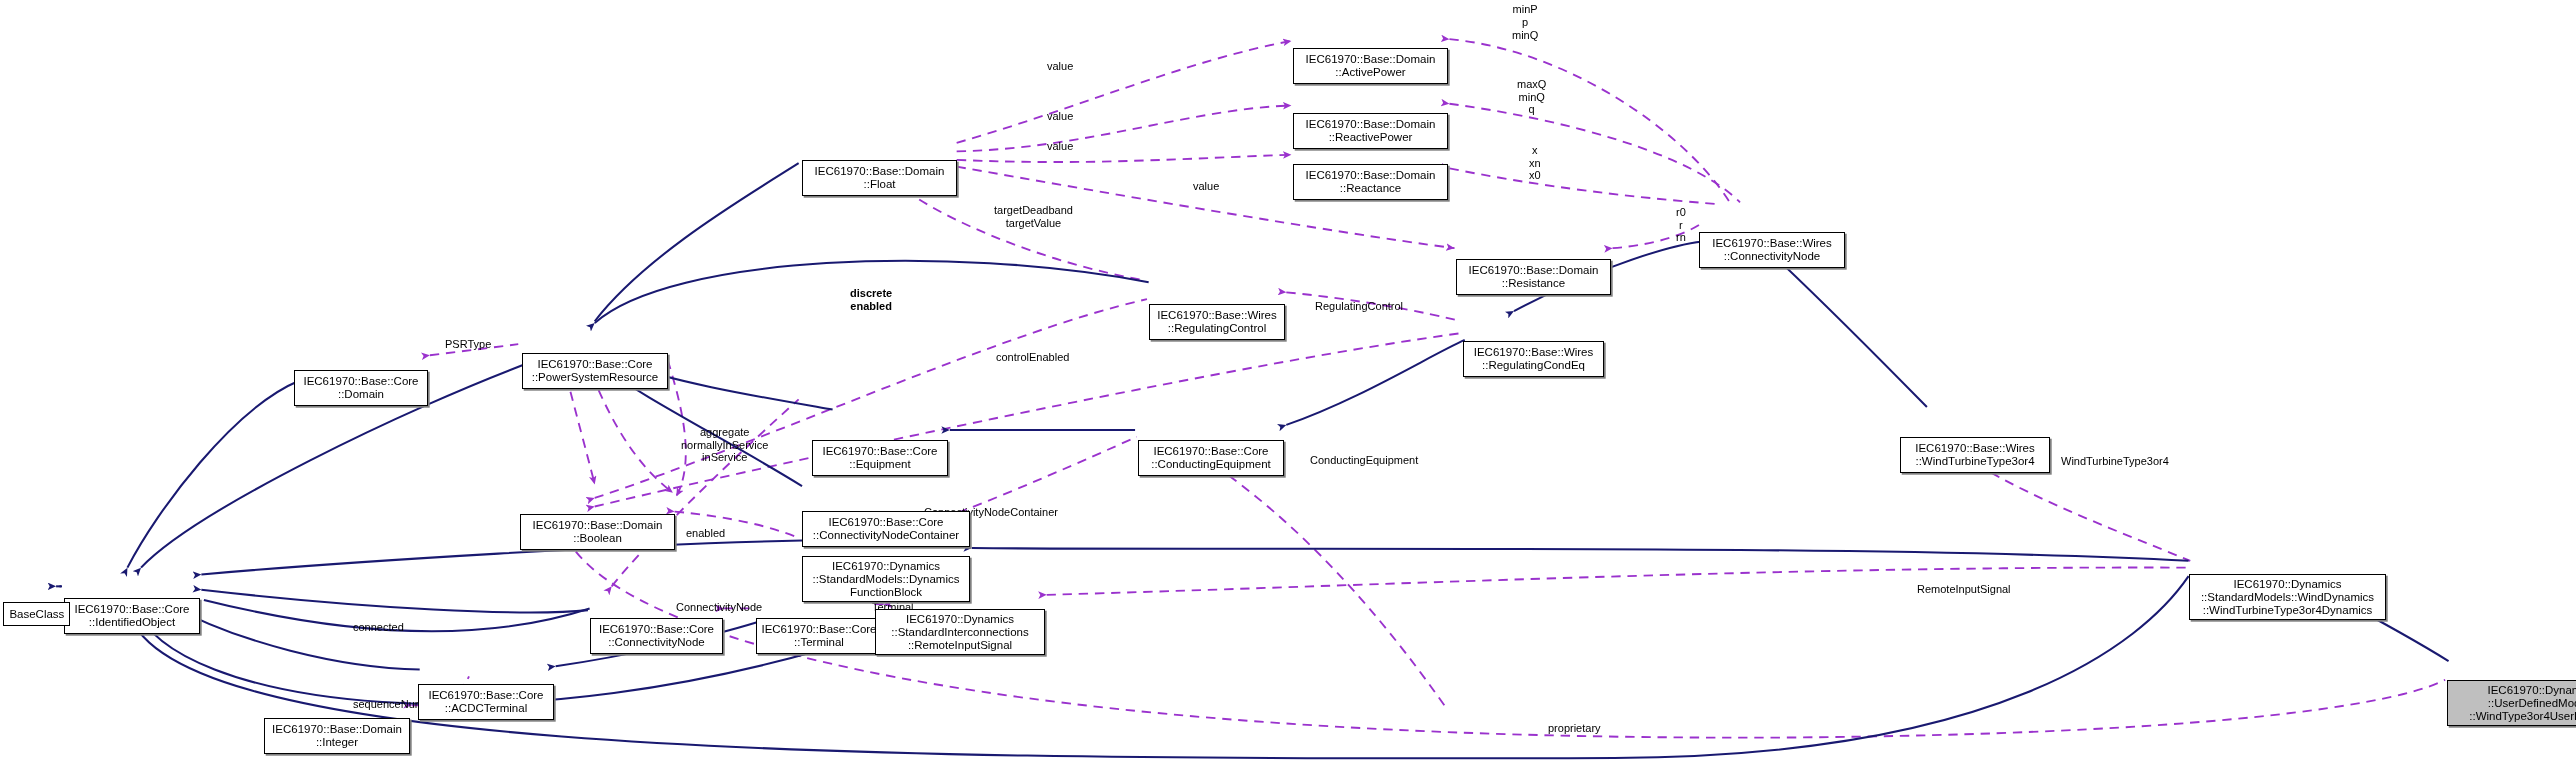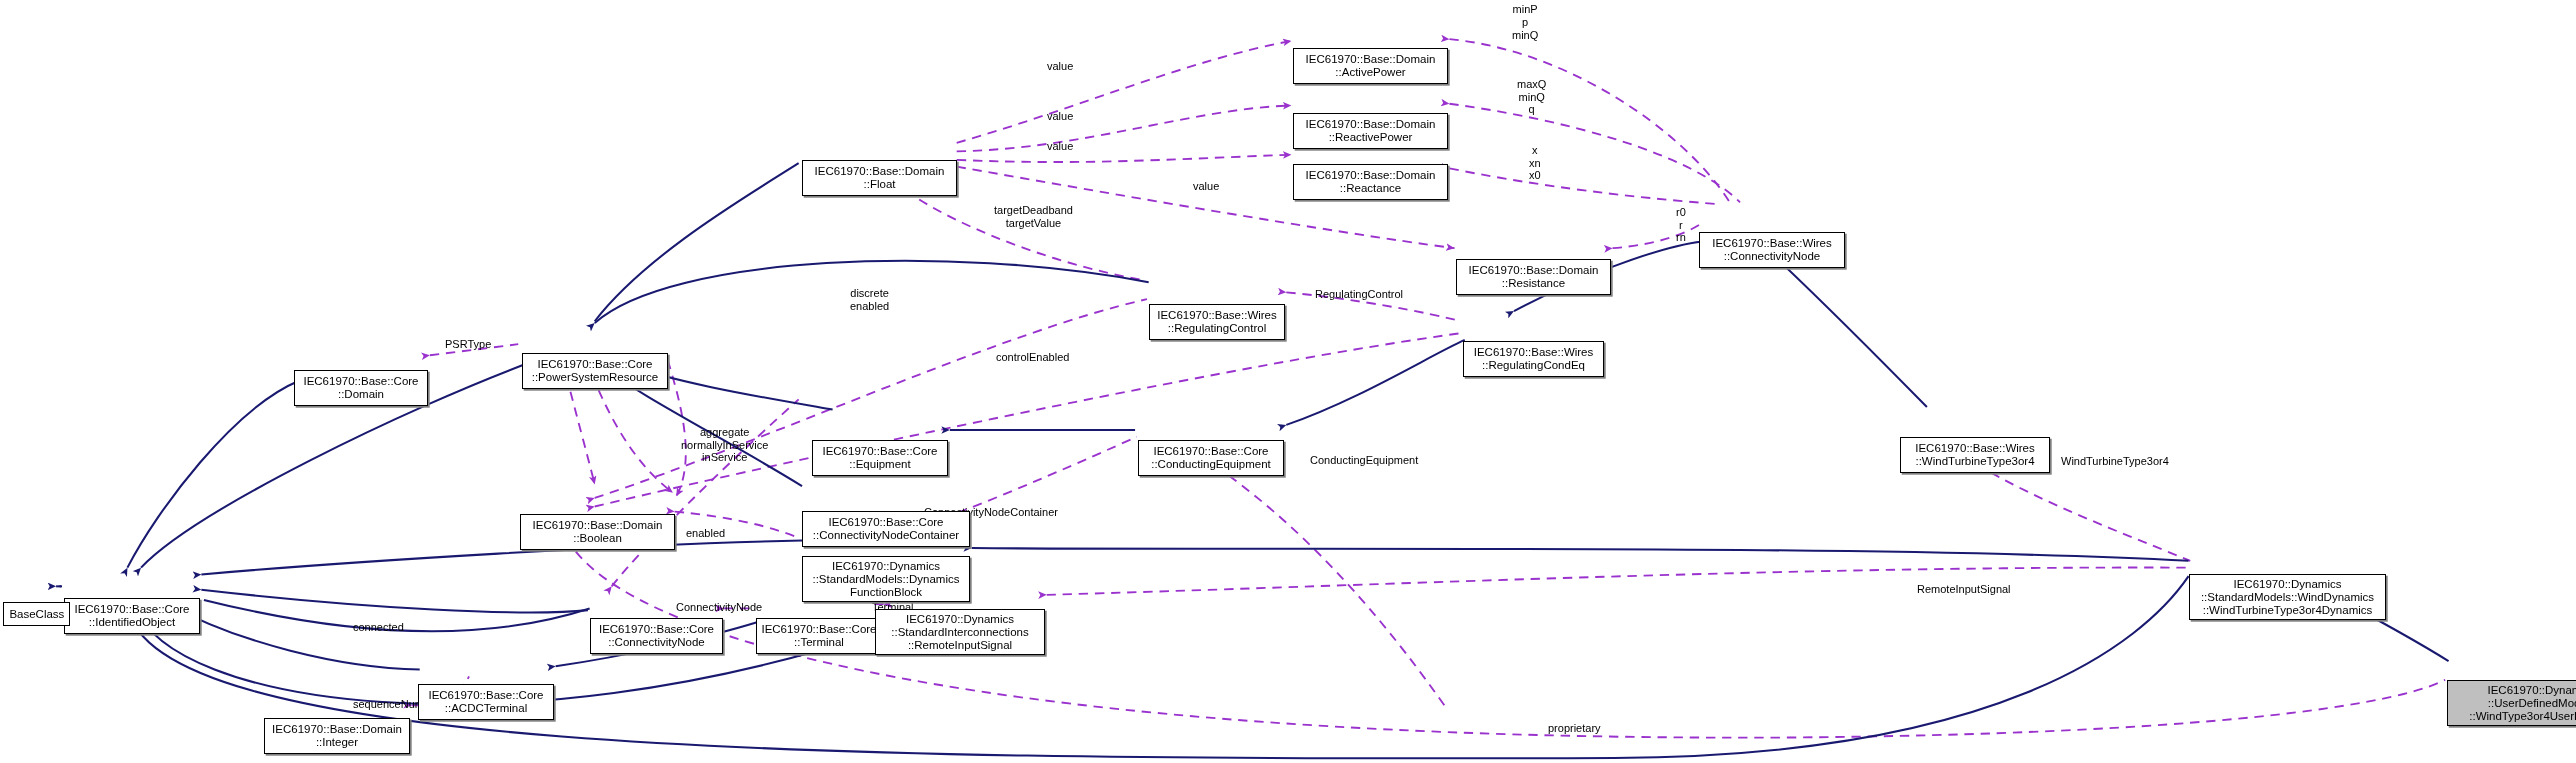--- a/index.html
+++ b/index.html
@@ -304,28 +304,28 @@
       </div>
       <div class="edge-label multi" style="left: 994px; top: 204px;">
         <div>targetDeadband</div>
         <div>targetValue</div>
       </div>
       <div class="edge-label multi" style="left: 1633px; top: 206px; margin-left: 43px;">
         <div>r0</div>
         <div>r</div>
         <div>rn</div>
       </div>
-      <div class="edge-label multi" style="left: 850px; top: 287px;">
+      <div class="edge-label multi" style="left: 850px; top: 287px; font-weight: bold;">
         <div>discrete</div>
         <div>enabled</div>
       </div>
       <div class="edge-label" style="left: 445px; top: 338px;">
         <div>PSRType</div>
       </div>
-      <div class="edge-label" style="left: 1315px; top: 288px;">
+      <div class="edge-label" style="left: 1315px; top: 300px;">
         <div>RegulatingControl</div>
       </div>
       <div class="edge-label" style="left: 996px; top: 351px;">
         <div>controlEnabled</div>
       </div>
       <div class="edge-label multi" style="left: 681px; top: 426px;">
         <div>aggregate</div>
         <div>normallyInService</div>
         <div>inService</div>
       </div>

